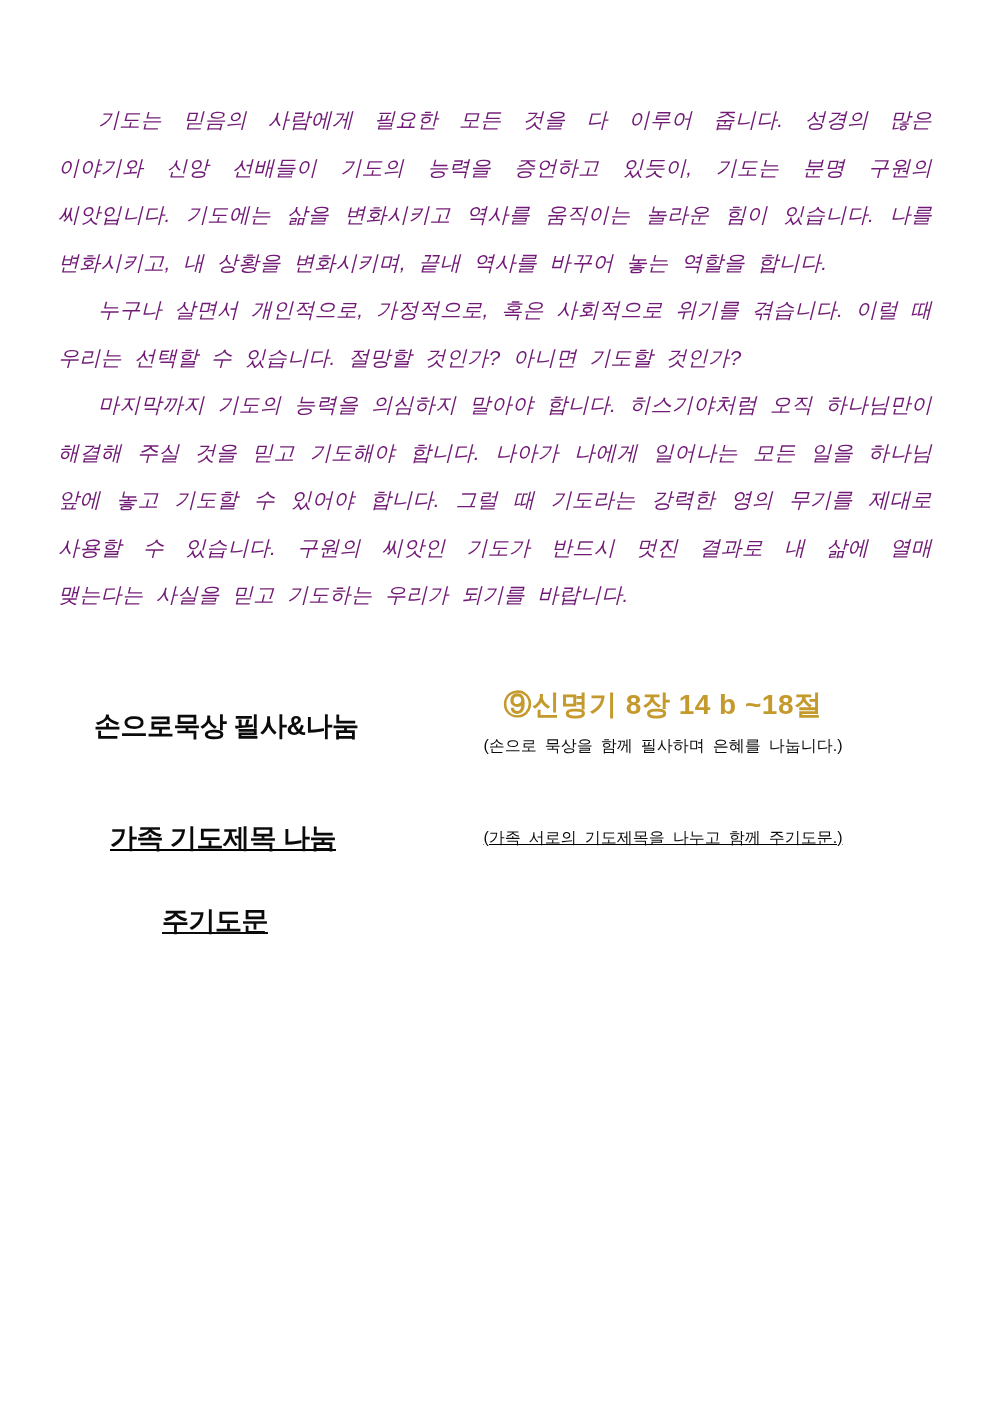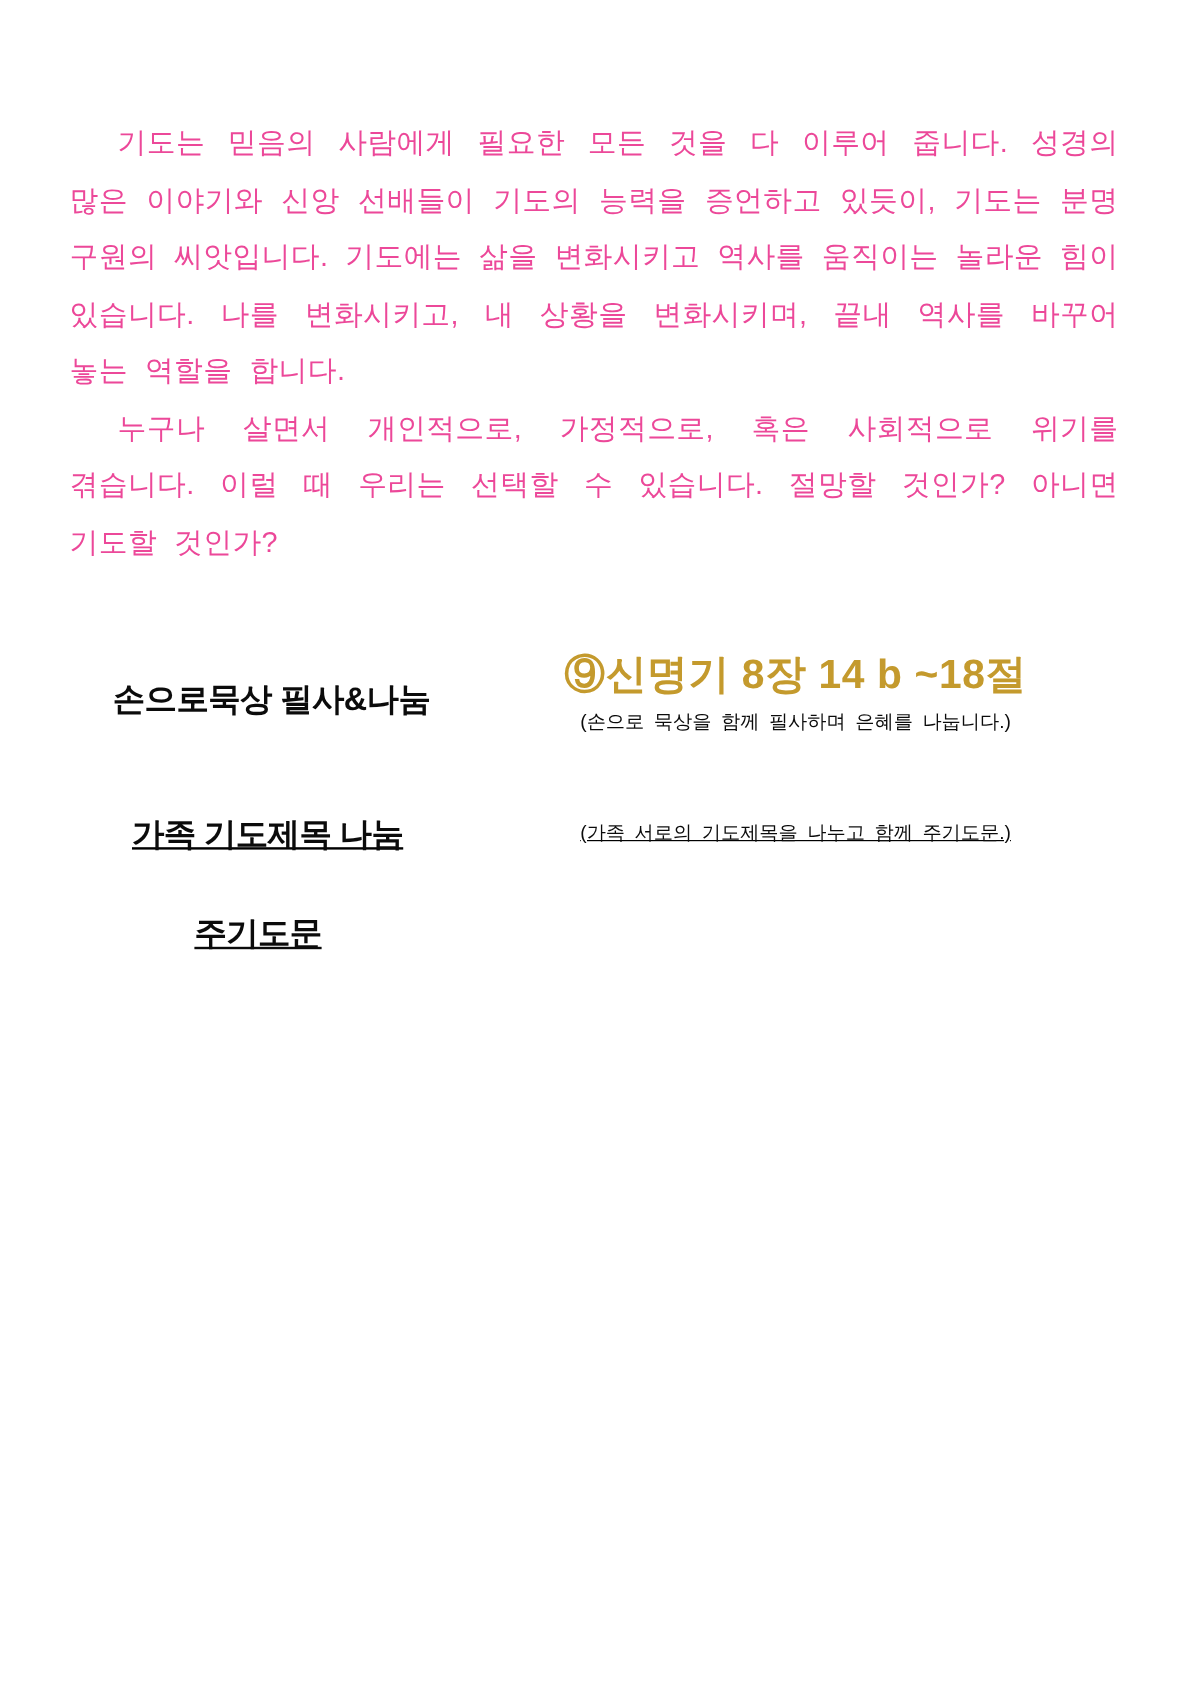--- a/index.html
+++ b/index.html
@@ -16,28 +16,29 @@
     font-family: "Liberation Sans", sans-serif;
     overflow: hidden;
     box-sizing: border-box;
   }
   .content {
     padding: 96px 60px 0 58px;
     box-sizing: border-box;
   }
   .body-para {
     margin: 0;
-    font-size: 24px;
+    font-size: 21px;
     line-height: 47.5px;
     text-align: justify;
     text-indent: 40px;
     word-spacing: 0.30em;
     letter-spacing: 0.3px;
     word-break: keep-all;
-    color: #ec4899;
+    color: #701a75;
+    font-style: italic;
   }
   .sections {
     margin-top: 66px;
     margin-left: 36px;
   }
   .section-row {
     display: flex;
     align-items: center;
   }
   .section-label {
@@ -47,21 +48,21 @@
     letter-spacing: -0.5px;
     color: #0b0b0b;
     white-space: nowrap;
   }
   .section-right {
     flex: 1 1 auto;
     text-align: center;
   }
   .passage-title {
     font-weight: bold;
-    font-size: 34px;
+    font-size: 28px;
     line-height: 40px;
     letter-spacing: 0.5px;
   }
   .section-note {
     font-size: 16px;
     line-height: 42px;
     word-spacing: 0.22em;
     color: #0b0b0b;
   }
   .row-family {
@@ -84,20 +85,21 @@
 </head>
 <body>
 
 <div class="page">
   <div class="content">
 
     <p class="body-para">기도는 믿음의 사람에게 필요한 모든 것을 다 이루어 줍니다. 성경의 많은 이야기와 신앙 선배들이 기도의 능력을 증언하고 있듯이, 기도는 분명 구원의 씨앗입니다. 기도에는 삶을 변화시키고 역사를 움직이는 놀라운 힘이 있습니다. 나를 변화시키고, 내 상황을 변화시키며, 끝내 역사를 바꾸어 놓는 역할을 합니다.</p>
 
     <p class="body-para">누구나 살면서 개인적으로, 가정적으로, 혹은 사회적으로 위기를 겪습니다. 이럴 때 우리는 선택할 수 있습니다. 절망할 것인가? 아니면 기도할 것인가?</p>
 
+    <p class="body-para">마지막까지 기도의 능력을 의심하지 말아야 합니다. 히스기야처럼 오직 하나님만이 해결해 주실 것을 믿고 기도해야 합니다. 나아가 나에게 일어나는 모든 일을 하나님 앞에 놓고 기도할 수 있어야 합니다. 그럴 때 기도라는 강력한 영의 무기를 제대로 사용할 수 있습니다. 구원의 씨앗인 기도가 반드시 멋진 결과로 내 삶에 열매 맺는다는 사실을 믿고 기도하는 우리가 되기를 바랍니다.</p>
 
     <div class="sections">
 
       <div class="section-row row-handwriting">
         <div class="section-label">손으로묵상 필사&amp;나눔</div>
         <div class="section-right">
           <div class="passage-title" style="color: rgb(196, 154, 45);">⑨신명기 8장 14 b ~18절</div>
           <div class="section-note">(손으로 묵상을 함께 필사하며 은혜를 나눕니다.)</div>
         </div>
       </div>

